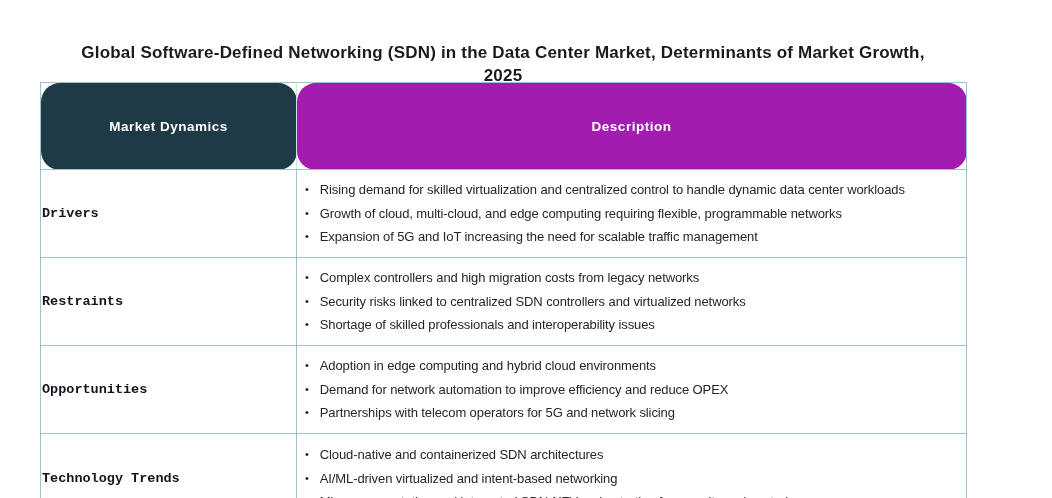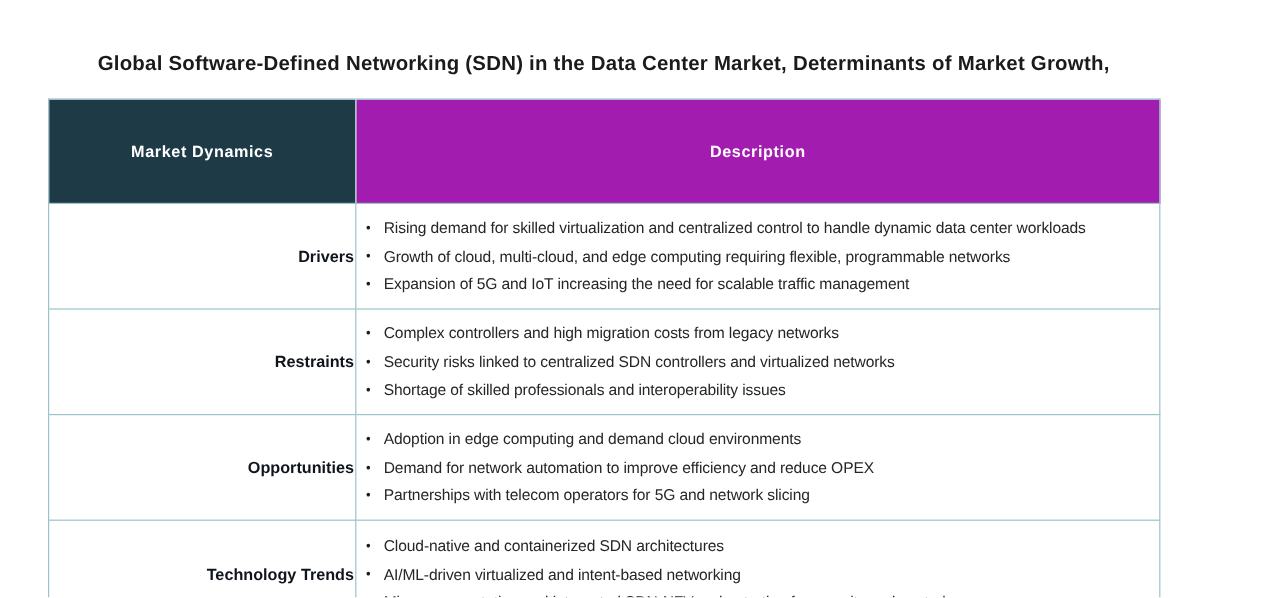--- a/index.html
+++ b/index.html
@@ -37,30 +37,32 @@
   col.c-right { width: 670px; }
   th, td { border: 1px solid #9cc4c8; }
   thead th {
     height: 84px;
     color: #ffffff;
     font-size: 13.5px;
     font-weight: bold;
     letter-spacing: 0.5px;
     text-align: center;
     vertical-align: middle;
+    border-radius: 19px;
   }
   th.th-dark { background: #1e3a46; border-right: 1px solid #cfe3e5; }
   th.th-teal { background: #a21caf; }
   tbody td { background: #ffffff; }
   td.label-cell {
-    text-align: right;
+    text-align: left;
     vertical-align: middle;
     font-weight: bold;
     font-size: 13.5px;
     color: #10141c;
+    font-family: Liberation Mono, monospace;
   }
   td.desc-cell {
     vertical-align: middle;
     padding: 4px 8px 3px 8px;
   }
   tr.row-std td { height: 80px; }
   tr.row-last td { height: 82px; }
   ul.bullets { list-style: none; margin: 0; padding: 0; }
   ul.bullets li {
     display: flex;
@@ -79,20 +81,21 @@
     transform: translateY(-1px);
   }
 </style>
 </head>
 <body>
 
 <div class="page">
 
   <div class="title-block">
     <div>Global Software-Defined Networking (SDN) in the Data Center Market, Determinants of Market Growth,</div>
+    <div>2025</div>
   </div>
 
   <table class="dyn-table">
     <colgroup>
         <col class="c-left">
         <col class="c-right">
       </colgroup>
     <thead>
       <tr>
         <th class="th-dark">Market Dynamics</th>
@@ -137,21 +140,21 @@
               </li>
           </ul>
         </td>
       </tr>
       <tr class="row-std">
         <td class="label-cell">Opportunities</td>
         <td class="desc-cell">
           <ul class="bullets">
             <li>
                 <span class="bullet-glyph">•</span>
-                <span>Adoption in edge computing and demand cloud environments</span>
+                <span>Adoption in edge computing and hybrid cloud environments</span>
               </li>
             <li>
                 <span class="bullet-glyph">•</span>
                 <span>Demand for network automation to improve efficiency and reduce OPEX</span>
               </li>
             <li>
                 <span class="bullet-glyph">•</span>
                 <span>Partnerships with telecom operators for 5G and network slicing</span>
               </li>
           </ul>

